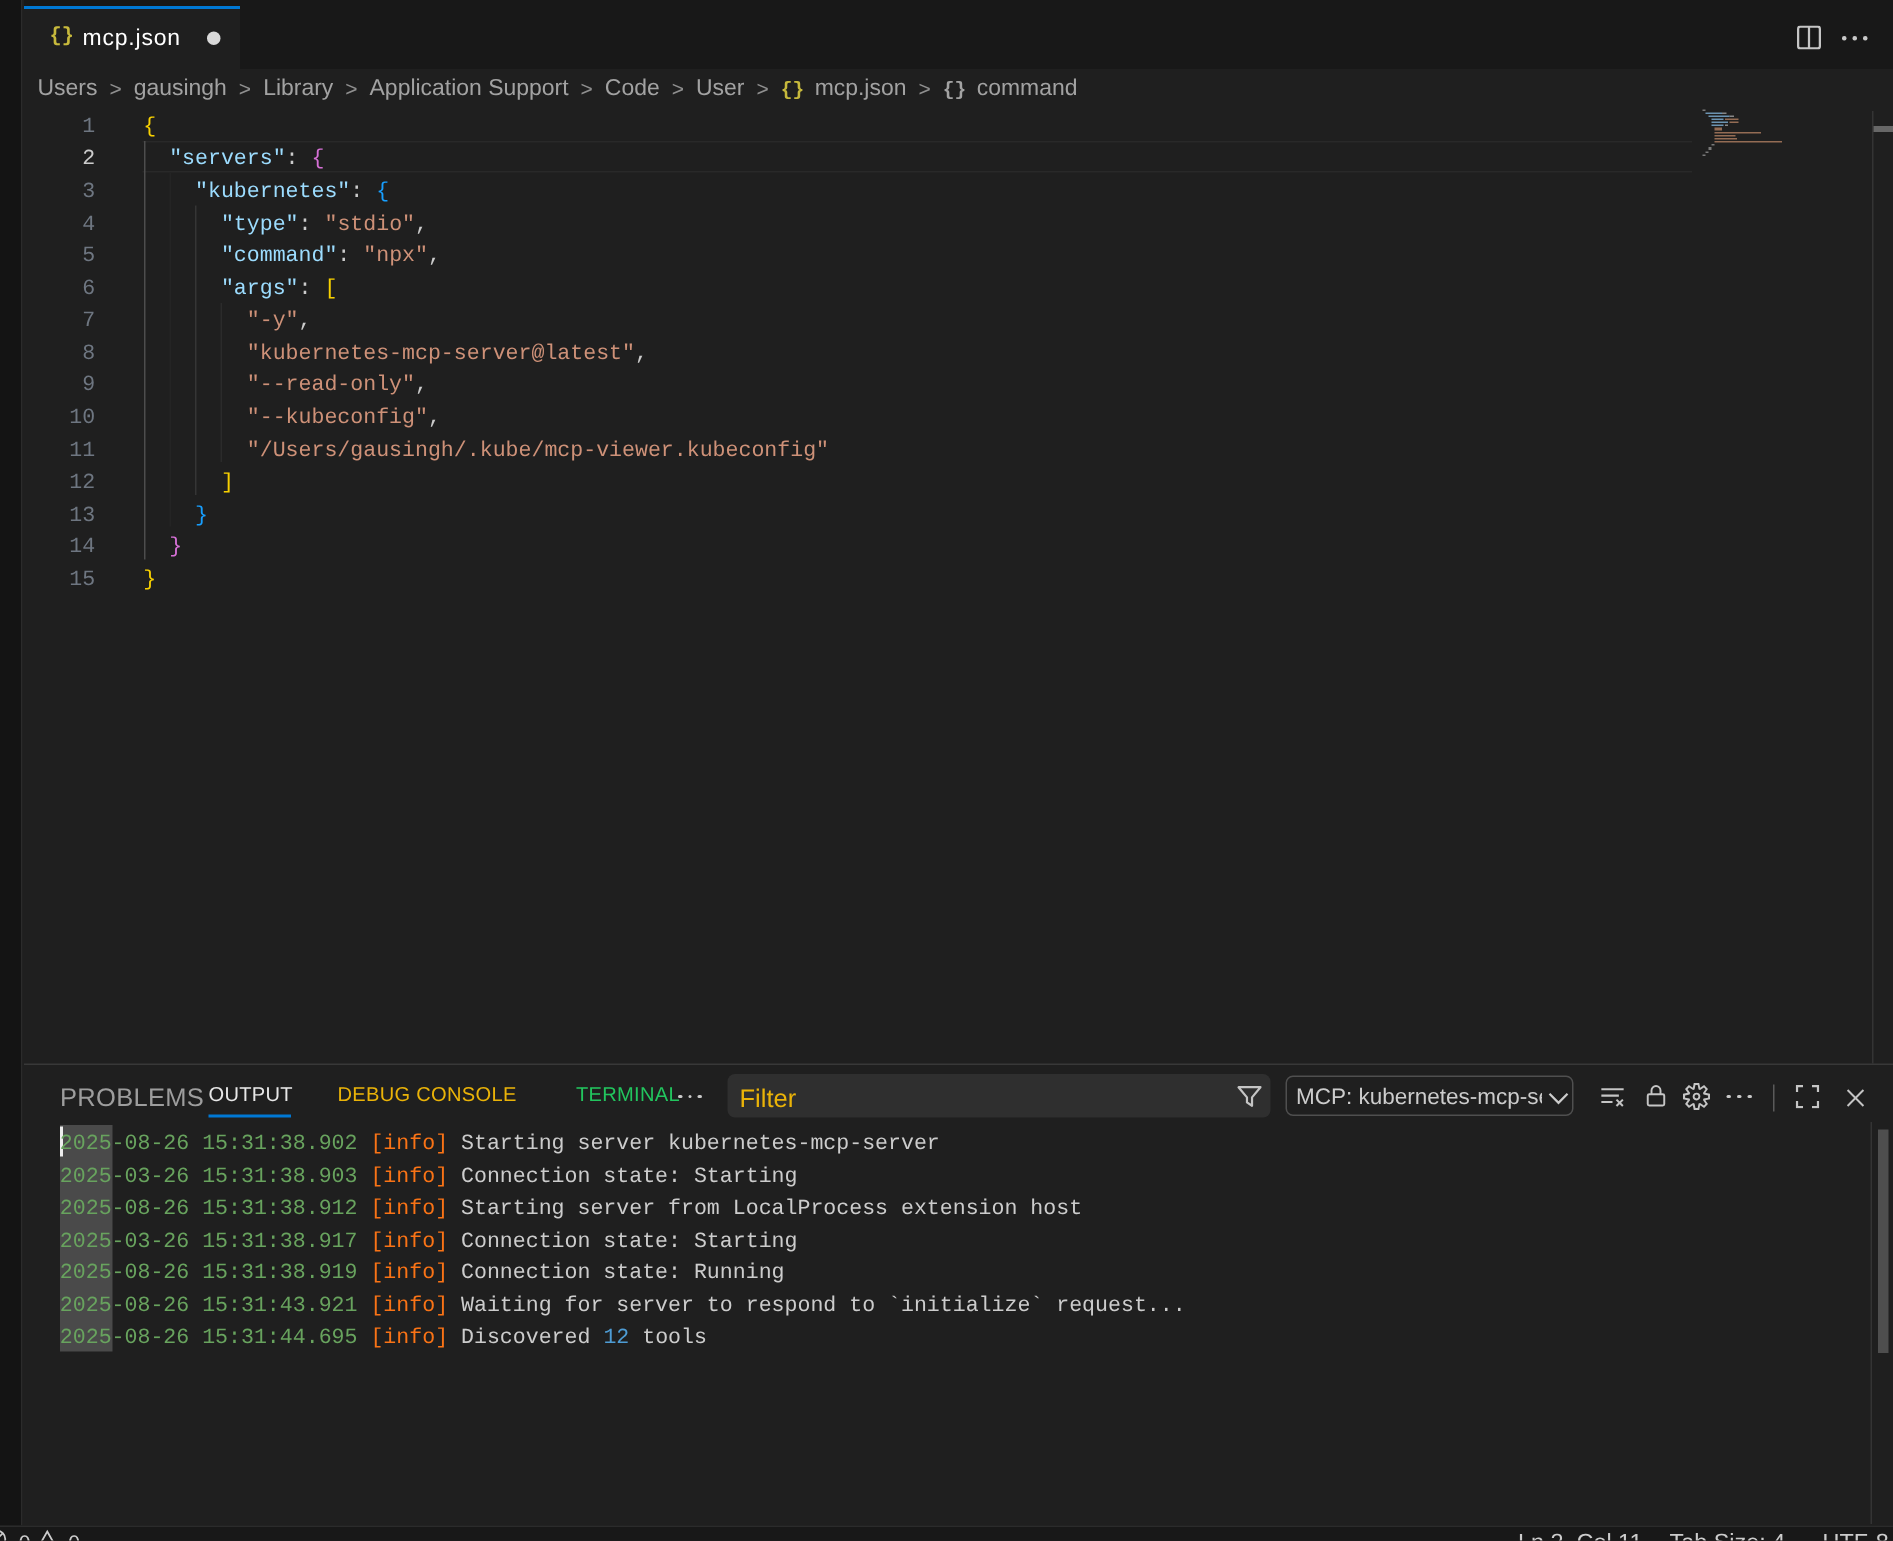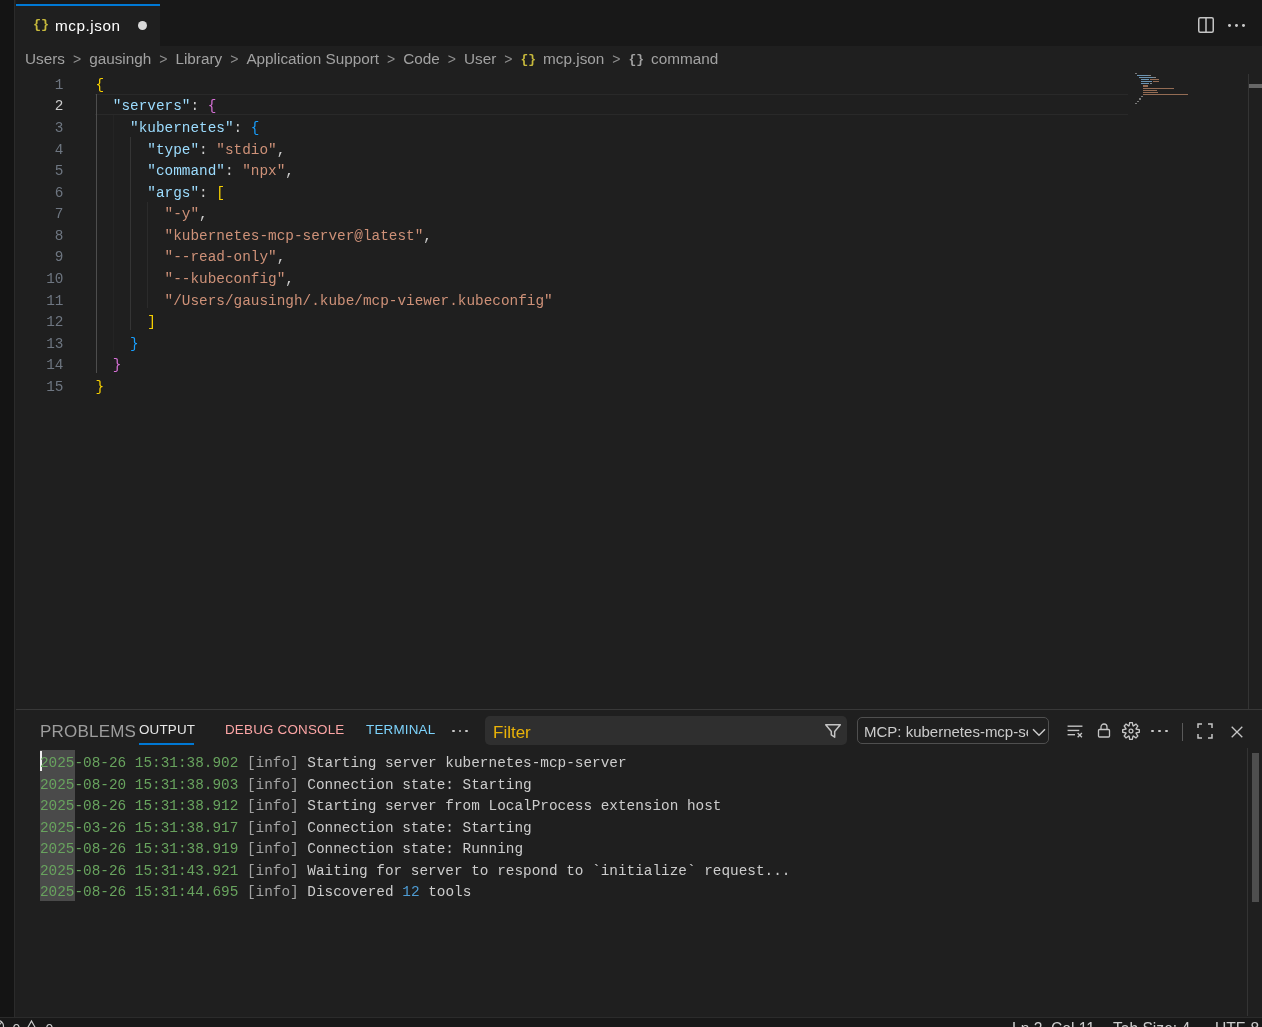--- a/index.html
+++ b/index.html
@@ -8,21 +8,21 @@
 .abs { position:absolute; }
 .mono { font-family:"Liberation Mono", monospace; font-size:14.38px; line-height:21.565px; white-space:pre; }
 
 .k { color:#9cdcfe; } 
 .s { color:#ce9178; } 
 .p { color:#cccccc; } 
 .b1 { color:#f7d000; } 
 .b2 { color:#d670d6; } 
 .b3 { color:#179fff; } 
 .grn { color:#68a35e;margin-top:42px; }
-.inf { color:#a3a3a3; }
+.inf { color:#f97316; }
 .blu { color:#4e9cd4; }
 </style>
 </head>
 <body>
 
 <div class="abs" style="left:0; top:0; width:15px; height:1017px; background:#141414; border-right:1px solid #2b2b2b;"></div>
 
 <div class="abs" style="left:16px; top:0; width:1246px; height:46px; background:#181818;"></div>
 
 <div class="abs" style="left:16px; top:4px; width:143.5px; height:42px; background:#1f1f1f; border-top:2px solid #0078d4;"></div>
@@ -126,22 +126,22 @@
   </div>
 
 <div class="abs" style="left:1248px; top:74px; width:1px; height:635px; background:#343434;"></div>
 <div class="abs" style="left:1249px; top:84px; width:13px; height:4px; background:#676767;"></div>
 
 <div class="abs" style="left:16px; top:709px; width:1246px; height:1px; background:#383838;"></div>
 
 <div class="abs" style="left:40px; top:722px; font-size:17px; color:#9d9d9d; letter-spacing:0.2px;">PROBLEMS</div>
 <div class="abs" style="left:139px; top:722px; font-size:13.4px; color:#e7e7e7; letter-spacing:0.2px;">OUTPUT</div>
 <div class="abs" style="left:139px; top:743px; width:55px; height:2px; background:#0078d4;"></div>
-<div class="abs" style="left:225px; top:722px; font-size:13.4px; color:#fca5a5; letter-spacing:0.2px;">DEBUG CONSOLE</div>
-<div class="abs" style="left:366px; top:722px; font-size:13.4px; color:#7dd3fc; letter-spacing:0.2px;">TERMINAL</div>
+<div class="abs" style="left:225px; top:722px; font-size:13.4px; color:#eab308; letter-spacing:0.2px;">DEBUG CONSOLE</div>
+<div class="abs" style="left:384px; top:722px; font-size:13.4px; color:#22c55e; letter-spacing:0.2px;">TERMINAL</div>
 <div class="abs" style="left:452px; top:729.6px; width:18px; height:4px;">
   <i class="abs" style="left:0; top:0; width:2.8px; height:2.8px; border-radius:50%; background:#c9c9c9;"></i>
   <i class="abs" style="left:6.7px; top:0; width:2.8px; height:2.8px; border-radius:50%; background:#c9c9c9;"></i>
   <i class="abs" style="left:13.4px; top:0; width:2.8px; height:2.8px; border-radius:50%; background:#c9c9c9;"></i>
 </div>
 
 <div class="abs" style="left:484.5px; top:715.8px; width:362px; height:28.8px; background:#2f2f2f; border-radius:5px;"></div>
 <div class="abs" style="left:493px; top:723px; font-size:17px; color:#eab308;">Filter</div>
 
 <svg class="abs" style="left:824px; top:722px;" width="18" height="18" viewBox="0 0 16 16">
@@ -188,21 +188,21 @@
   <g stroke="#c5c5c5" stroke-width="1.3">
     <line x1="0.7" y1="0.7" x2="11.3" y2="11.3"></line>
       <line x1="11.3" y1="0.7" x2="0.7" y2="11.3"></line>
   </g>
 </svg>
 
 <div class="abs" style="left:39.6px; top:750.3px; width:35px; height:151px; background:#4a4a4a;"></div>
 <div class="abs" style="left:39.6px; top:750.8px; width:2px; height:20px; background:#ededed;"></div>
 
 <div class="abs mono" style="left:39.9px; top:753.0px; color:#cccccc;"><span class="grn">2025-08-26 15:31:38.902</span> <span class="inf">[info]</span> Starting server kubernetes-mcp-server
-<span class="grn">2025-08-20 15:31:38.903</span> <span class="inf">[info]</span> Connection state: Starting
+<span class="grn">2025-03-26 15:31:38.903</span> <span class="inf">[info]</span> Connection state: Starting
 <span class="grn">2025-08-26 15:31:38.912</span> <span class="inf">[info]</span> Starting server from LocalProcess extension host
 <span class="grn">2025-03-26 15:31:38.917</span> <span class="inf">[info]</span> Connection state: Starting
 <span class="grn">2025-08-26 15:31:38.919</span> <span class="inf">[info]</span> Connection state: Running
 <span class="grn">2025-08-26 15:31:43.921</span> <span class="inf">[info]</span> Waiting for server to respond to `initialize` request...
 <span class="grn">2025-08-26 15:31:44.695</span> <span class="inf">[info]</span> Discovered <span class="blu">12</span> tools</div>
 
 <div class="abs" style="left:1247px; top:748px; width:1px; height:268px; background:#343434;"></div>
 <div class="abs" style="left:1252.3px; top:752.5px; width:6.6px; height:149.5px; background:#4e4e4e;"></div>
 
 <div class="abs" style="left:0; top:1017px; width:1262px; height:10px; background:#181818; border-top:1px solid #2b2b2b;"></div>

